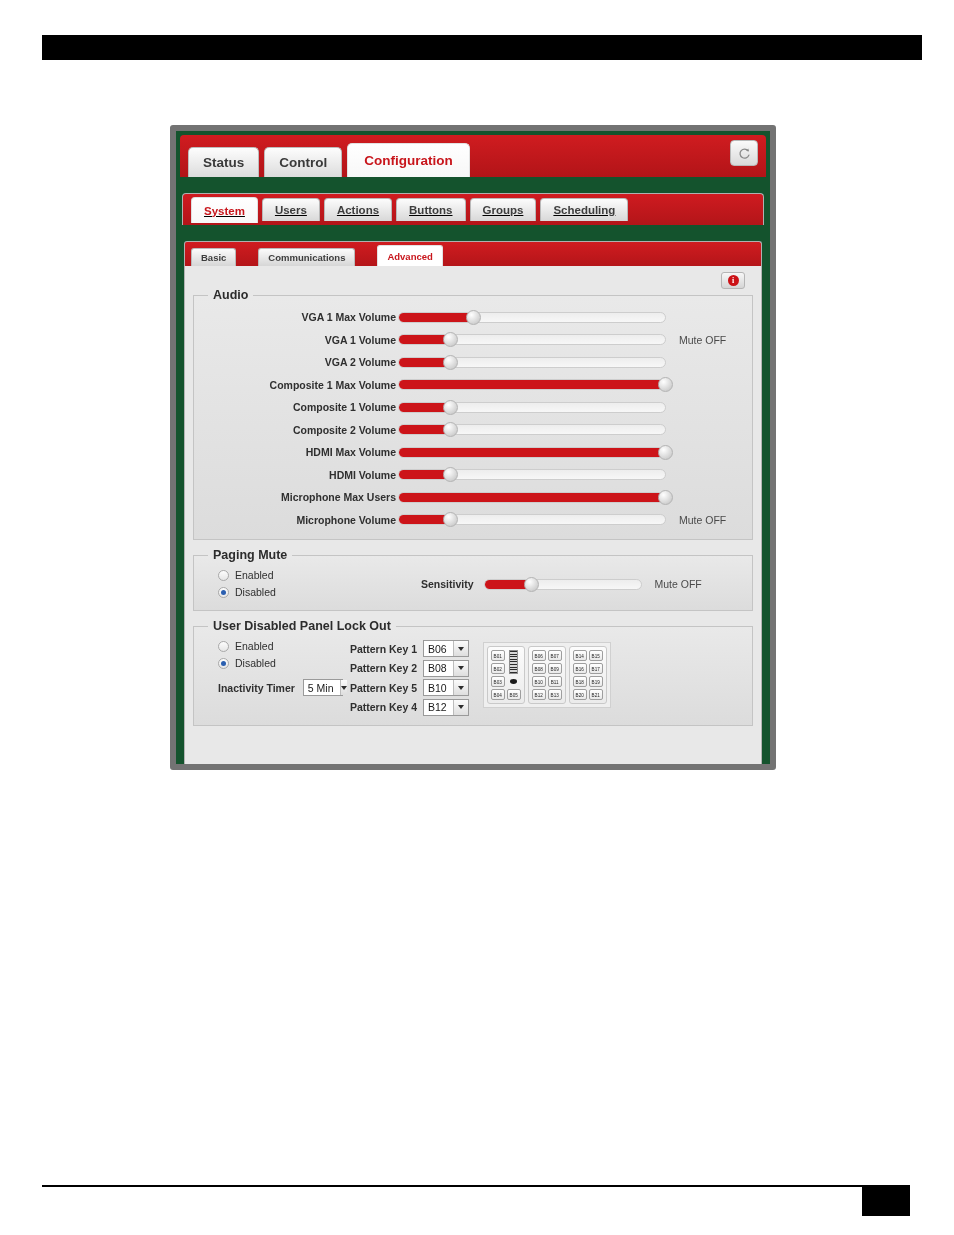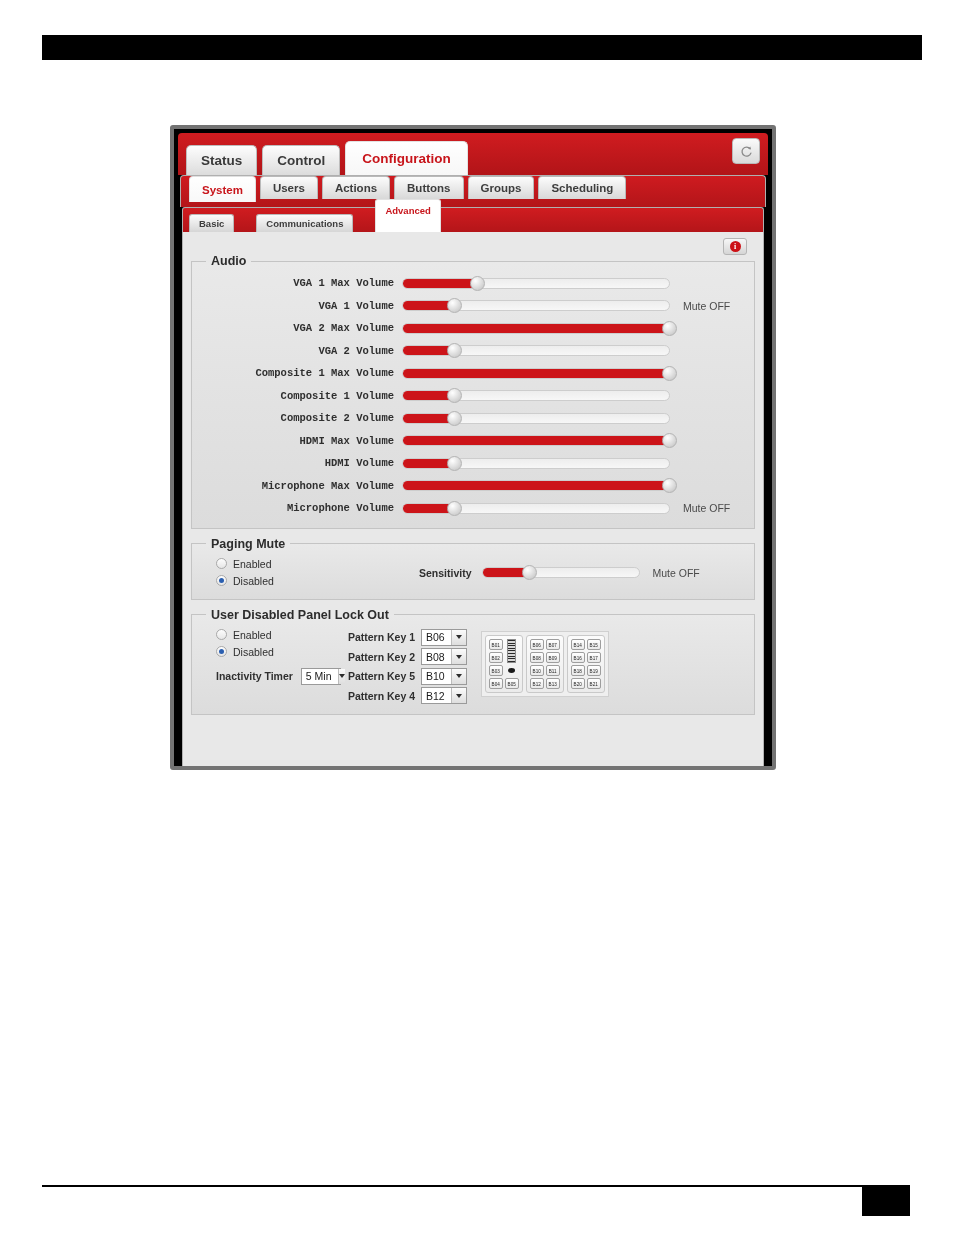--- a/index.html
+++ b/index.html
@@ -41,22 +41,22 @@
     background: #000000;
   }
 
   
   .app-window {
     position: absolute;
     left: 170px;
     top: 125px;
     width: 606px;
     height: 645px;
-    background: #000000;
-    border: 4px solid #737373;
+    background: #14532d;
+    border: 6px solid #737373;
     border-radius: 3px;
     box-sizing: border-box;
     overflow: hidden;
   }
 
   
   .tabbar-l1 {
     position: relative;
     height: 42px;
     margin: 4px 4px 0 4px;
@@ -101,29 +101,30 @@
     border-radius: 4px;
     display: flex;
     align-items: center;
     justify-content: center;
   }
 
   
   .tabbar-l2 {
     position: relative;
     height: 32px;
-    margin: 0 6px;
+    margin: 16px 6px;
     background: linear-gradient(#cf1b20, #b31519);
     border-radius: 4px 4px 0 0;
     display: flex;
-    align-items: flex-start;
+    align-items: center;
     padding-left: 8px;
     box-sizing: border-box;
     border: 1px solid #b0b0b0;
     border-bottom: none;
+    text-decoration: underline;
   }
   .tab-l2 {
     height: 23px;
     line-height: 23px;
     padding: 0 12px;
     margin-right: 4px;
     font-size: 11.5px;
     font-weight: bold;
     color: #3d3d3d;
     background: linear-gradient(#fcfcfc, #d8d8d8);
@@ -168,21 +169,21 @@
     border: 1px solid #bababa;
     border-bottom: none;
     border-radius: 3px 3px 0 0;
     box-sizing: border-box;
     white-space: nowrap;
   }
   .tab-l3.active {
     color: #c8151b;
     background: #ffffff;
     border-color: #e2e2e2;
-    height: 33px;
+    height: 21px;
     line-height: 21px;
   }
 
   
   .content-pane {
     margin: 0 8px 0 8px;
     background: #e8e8e8;
     border: 1px solid #b3b3b3;
     border-top: none;
     padding: 6px 8px 8px 8px;
@@ -238,26 +239,25 @@
 
   
   .slider-row {
     display: flex;
     align-items: center;
     height: 22.5px;
   }
   .slider-label {
     width: 192px;
     text-align: right;
-    padding-right: 8px;
+    padding-right: 2px;
     font-size: 10.5px;
     font-weight: bold;
     color: #2f2f2f;
     white-space: nowrap;
-    font-family: Liberation Mono, monospace;
   }
   .slider {
     position: relative;
     width: 268px;
     height: 11px;
     background: linear-gradient(#ededed, #f7f7f7);
     border: 1px solid #cdcdcd;
     border-radius: 6px;
     box-sizing: border-box;
   }
@@ -519,77 +519,69 @@
           </div>
           <div class="slider-row">
             <div class="slider-label">VGA 1 Volume</div>
             <div class="slider">
               <div class="slider-fill" style="width: 19%;"></div>
               <div class="slider-knob" style="left: 19%;"></div>
             </div>
             <span class="mute-text">Mute OFF</span>
           </div>
           <div class="slider-row">
-            <div class="slider-label">VGA 2 Max Volume</div>
+            <div class="slider-label">VGA 2 Volume</div>
+            <div class="slider">
+              <div class="slider-fill" style="width: 19%;"></div>
+              <div class="slider-knob" style="left: 19%;"></div>
+            </div>
+            <span class="mute-text"></span>
+          </div>
+          <div class="slider-row">
+            <div class="slider-label">Composite 1 Max Volume</div>
             <div class="slider">
               <div class="slider-fill full" style="width: 100%;"></div>
               <div class="slider-knob" style="left: 100%;"></div>
             </div>
             <span class="mute-text"></span>
           </div>
           <div class="slider-row">
-            <div class="slider-label">VGA 2 Volume</div>
+            <div class="slider-label">Composite 1 Volume</div>
             <div class="slider">
               <div class="slider-fill" style="width: 19%;"></div>
               <div class="slider-knob" style="left: 19%;"></div>
             </div>
             <span class="mute-text"></span>
           </div>
           <div class="slider-row">
-            <div class="slider-label">Composite 1 Max Volume</div>
+            <div class="slider-label">Composite 2 Volume</div>
+            <div class="slider">
+              <div class="slider-fill" style="width: 19%;"></div>
+              <div class="slider-knob" style="left: 19%;"></div>
+            </div>
+            <span class="mute-text"></span>
+          </div>
+          <div class="slider-row">
+            <div class="slider-label">HDMI Max Volume</div>
             <div class="slider">
               <div class="slider-fill full" style="width: 100%;"></div>
               <div class="slider-knob" style="left: 100%;"></div>
             </div>
             <span class="mute-text"></span>
           </div>
           <div class="slider-row">
-            <div class="slider-label">Composite 1 Volume</div>
+            <div class="slider-label">HDMI Volume</div>
             <div class="slider">
               <div class="slider-fill" style="width: 19%;"></div>
               <div class="slider-knob" style="left: 19%;"></div>
             </div>
             <span class="mute-text"></span>
           </div>
           <div class="slider-row">
-            <div class="slider-label">Composite 2 Volume</div>
-            <div class="slider">
-              <div class="slider-fill" style="width: 19%;"></div>
-              <div class="slider-knob" style="left: 19%;"></div>
-            </div>
-            <span class="mute-text"></span>
-          </div>
-          <div class="slider-row">
-            <div class="slider-label">HDMI Max Volume</div>
-            <div class="slider">
-              <div class="slider-fill full" style="width: 100%;"></div>
-              <div class="slider-knob" style="left: 100%;"></div>
-            </div>
-            <span class="mute-text"></span>
-          </div>
-          <div class="slider-row">
-            <div class="slider-label">HDMI Volume</div>
-            <div class="slider">
-              <div class="slider-fill" style="width: 19%;"></div>
-              <div class="slider-knob" style="left: 19%;"></div>
-            </div>
-            <span class="mute-text"></span>
-          </div>
-          <div class="slider-row">
-            <div class="slider-label">Microphone Max Volume</div>
+            <div class="slider-label">Microphone Max Users</div>
             <div class="slider">
               <div class="slider-fill full" style="width: 100%;"></div>
               <div class="slider-knob" style="left: 100%;"></div>
             </div>
             <span class="mute-text"></span>
           </div>
           <div class="slider-row">
             <div class="slider-label">Microphone Volume</div>
             <div class="slider">
               <div class="slider-fill" style="width: 19%;"></div>

